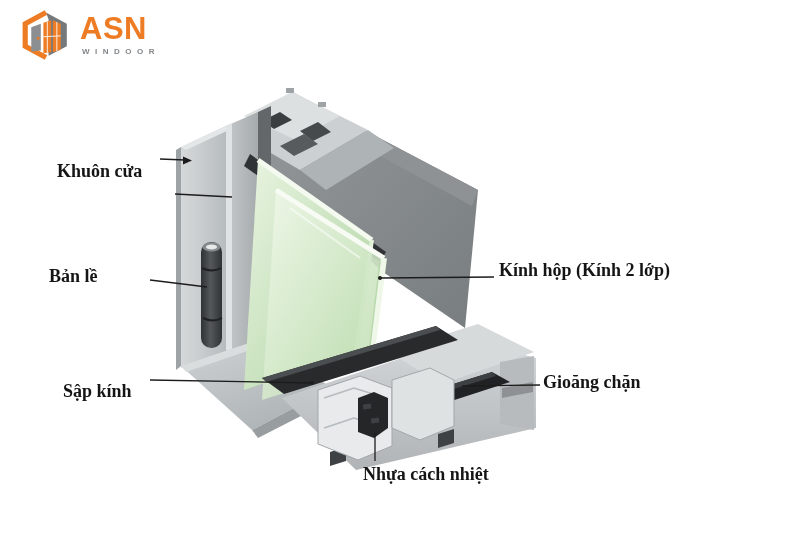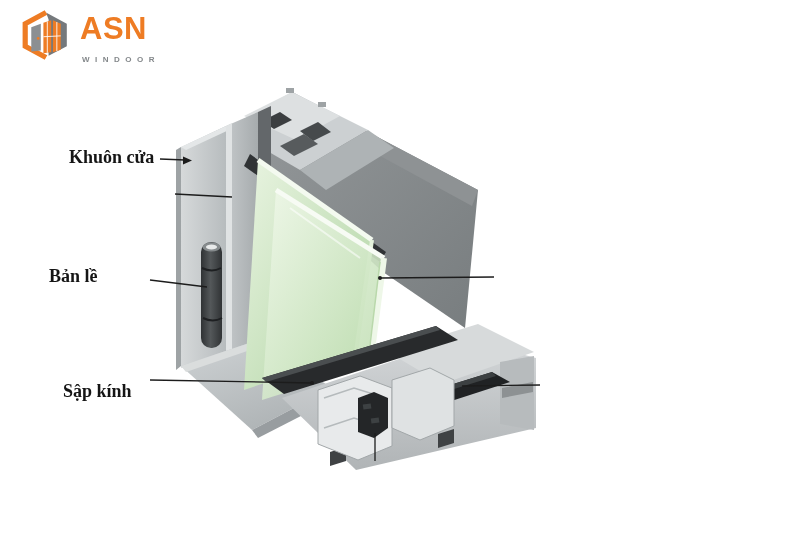--- a/index.html
+++ b/index.html
@@ -11,28 +11,28 @@
   
   .logo{position:absolute;left:20px;top:8px;display:flex;align-items:flex-start;gap:8px;}
   .logo-icon{width:52px;height:54px;flex:0 0 auto;}
   .logo-txt{display:flex;flex-direction:column;padding-top:8px;}
   .logo-brand{
     font-family:"Liberation Sans","DejaVu Sans",sans-serif;
     font-size:31px;line-height:26px;font-weight:bold;color:#ee7c24;letter-spacing:.5px;
   }
   .logo-sub{
     font-family:"Liberation Sans","DejaVu Sans",sans-serif;
-    font-size:8px;font-weight:bold;color:#84888b;letter-spacing:5.5px;margin-top:13px;padding-left:2px;
+    font-size:8px;font-weight:bold;color:#84888b;letter-spacing:5.5px;margin-top:5px;padding-left:2px;
   }
   
   .lbl{
     position:absolute;font-size:18px;font-weight:600;color:#151515;
     white-space:nowrap;line-height:22px;
   }
-  .lbl-khuon-cua{left:57px;top:146px;margin-left:12px;}
+  .lbl-khuon-cua{left:57px;top:160px;}
   .lbl-khung-canh{left:57px;top:181px;}
   .lbl-ban-le{left:49px;top:265px;}
   .lbl-sap-kinh{left:63px;top:366px;margin-top:14px;}
   .lbl-kinh-hop{left:499px;top:259px;}
   .lbl-gioang-chan{left:543px;top:371px;}
   .lbl-nhua-cach-nhiet{left:363px;top:463px;}
 </style>
 </head>
 <body>
 
@@ -204,14 +204,17 @@
     </svg>
     <div class="logo-txt">
       <span class="logo-brand">ASN</span>
       <span class="logo-sub">WINDOOR</span>
     </div>
   </div>
 
   <div class="lbl lbl-khuon-cua">Khuôn cửa</div>
   <div class="lbl lbl-ban-le">Bản lề</div>
   <div class="lbl lbl-sap-kinh">Sập kính</div>
+  <div class="lbl lbl-kinh-hop">Kính hộp (Kính 2 lớp)</div>
+  <div class="lbl lbl-gioang-chan">Gioăng chặn</div>
+  <div class="lbl lbl-nhua-cach-nhiet">Nhựa cách nhiệt</div>
 
 </div>
 
 </body></html>

